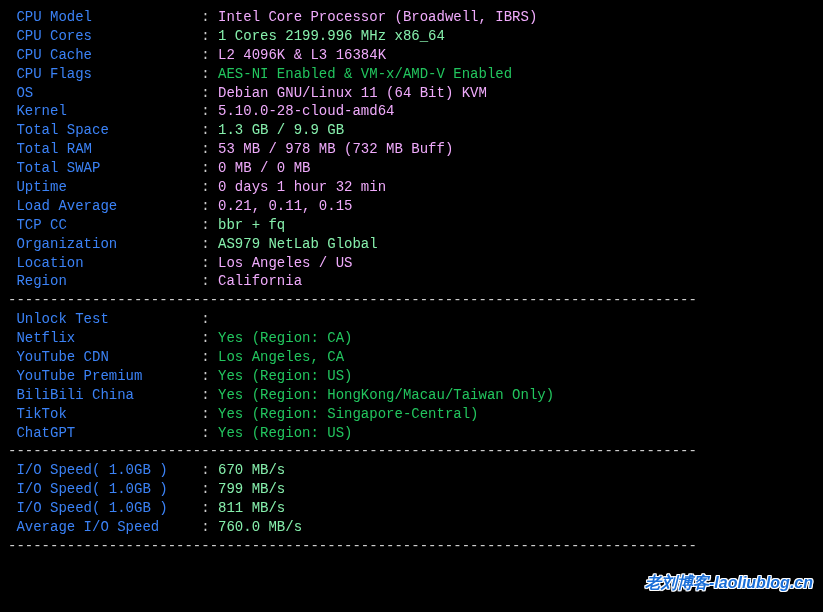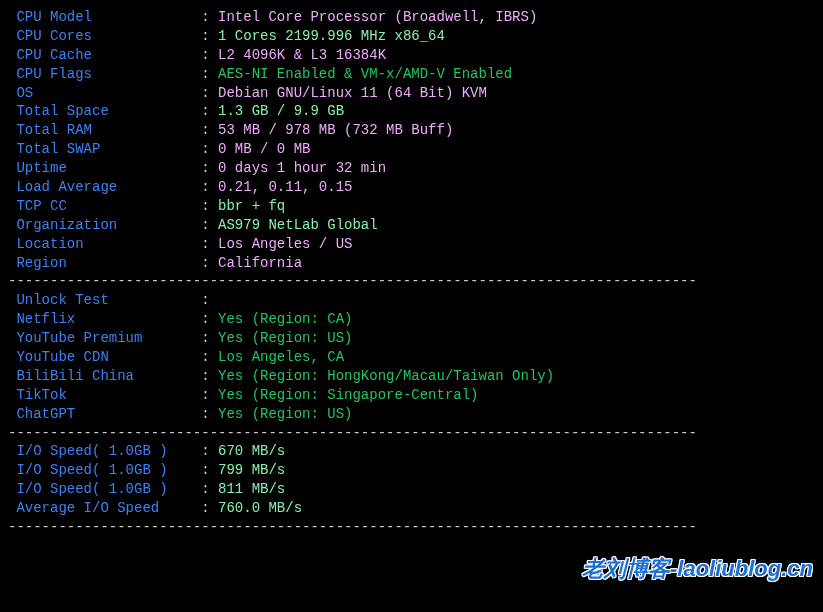--- a/index.html
+++ b/index.html
@@ -26,24 +26,24 @@
   .green { color: #22c55e; }
   .white { color: #eeeeee; }
   .sep {
     color: #cccccc;
     white-space: pre;
     letter-spacing: 0;
   }
   .watermark {
     position: absolute;
     right: 10px;
-    bottom: 28px;
+    bottom: 18px;
     font-family: "Arial", "Helvetica", sans-serif;
     font-weight: 700;
-    font-size: 22px;
+    font-size: 16px;
     font-style: italic;
     color: #1a6fd8;
     text-shadow:
       1px 0 0 #fff,
       -1px 0 0 #fff,
       0 1px 0 #fff,
       0 -1px 0 #fff,
       1px 1px 0 #fff,
       -1px -1px 0 #fff,
       1px -1px 0 #fff,
@@ -53,34 +53,35 @@
 </style>
 </head>
 <body>
 
 <div id="term">
     <div class="row"><span class="label"> CPU Model             </span><span class="colon">: </span><span class="cyan">Intel Core Processor (Broadwell, IBRS)</span></div>
     <div class="row"><span class="label"> CPU Cores             </span><span class="colon">: </span><span class="yellow">1 Cores 2199.996 MHz x86_64</span></div>
     <div class="row"><span class="label"> CPU Cache             </span><span class="colon">: </span><span class="cyan">L2 4096K &amp; L3 16384K</span></div>
     <div class="row"><span class="label"> CPU Flags             </span><span class="colon">: </span><span class="green">AES-NI Enabled &amp; VM-x/AMD-V Enabled</span></div>
     <div class="row"><span class="label"> OS                    </span><span class="colon">: </span><span class="cyan">Debian GNU/Linux 11 (64 Bit) KVM</span></div>
+    <div class="row"><span class="label"> Kernel                </span><span class="colon">: </span><span class="cyan">5.10.0-28-cloud-amd64</span></div>
     <div class="row"><span class="label"> Total Space           </span><span class="colon">: </span><span class="yellow">1.3 GB / 9.9 GB</span></div>
     <div class="row"><span class="label"> Total RAM             </span><span class="colon">: </span><span class="cyan">53 MB / 978 MB (732 MB Buff)</span></div>
     <div class="row"><span class="label"> Total SWAP            </span><span class="colon">: </span><span class="cyan">0 MB / 0 MB</span></div>
     <div class="row"><span class="label"> Uptime                </span><span class="colon">: </span><span class="cyan">0 days 1 hour 32 min</span></div>
     <div class="row"><span class="label"> Load Average          </span><span class="colon">: </span><span class="cyan">0.21, 0.11, 0.15</span></div>
     <div class="row"><span class="label"> TCP CC                </span><span class="colon">: </span><span class="yellow">bbr + fq</span></div>
     <div class="row"><span class="label"> Organization          </span><span class="colon">: </span><span class="yellow">AS979 NetLab Global</span></div>
     <div class="row"><span class="label"> Location              </span><span class="colon">: </span><span class="cyan">Los Angeles / US</span></div>
     <div class="row"><span class="label"> Region                </span><span class="colon">: </span><span class="cyan">California</span></div>
     <div class="sep">----------------------------------------------------------------------------------</div>
     <div class="row"><span class="label"> Unlock Test           </span><span class="colon">: </span><span class="white"></span></div>
     <div class="row"><span class="label"> Netflix               </span><span class="colon">: </span><span class="green">Yes (Region: CA)</span></div>
+    <div class="row"><span class="label"> YouTube CDN           </span><span class="colon">: </span><span class="green">Los Angeles, CA</span></div>
     <div class="row"><span class="label"> YouTube Premium       </span><span class="colon">: </span><span class="green">Yes (Region: US)</span></div>
-    <div class="row"><span class="label"> YouTube CDN           </span><span class="colon">: </span><span class="green">Los Angeles, CA</span></div>
     <div class="row"><span class="label"> BiliBili China        </span><span class="colon">: </span><span class="green">Yes (Region: HongKong/Macau/Taiwan Only)</span></div>
     <div class="row"><span class="label"> TikTok                </span><span class="colon">: </span><span class="green">Yes (Region: Singapore-Central)</span></div>
     <div class="row"><span class="label"> ChatGPT               </span><span class="colon">: </span><span class="green">Yes (Region: US)</span></div>
     <div class="sep">----------------------------------------------------------------------------------</div>
     <div class="row"><span class="label"> I/O Speed( 1.0GB )    </span><span class="colon">: </span><span class="yellow">670 MB/s</span></div>
     <div class="row"><span class="label"> I/O Speed( 1.0GB )    </span><span class="colon">: </span><span class="yellow">799 MB/s</span></div>
     <div class="row"><span class="label"> I/O Speed( 1.0GB )    </span><span class="colon">: </span><span class="yellow">811 MB/s</span></div>
     <div class="row"><span class="label"> Average I/O Speed     </span><span class="colon">: </span><span class="yellow">760.0 MB/s</span></div>
     <div class="sep">----------------------------------------------------------------------------------</div>
   </div>

